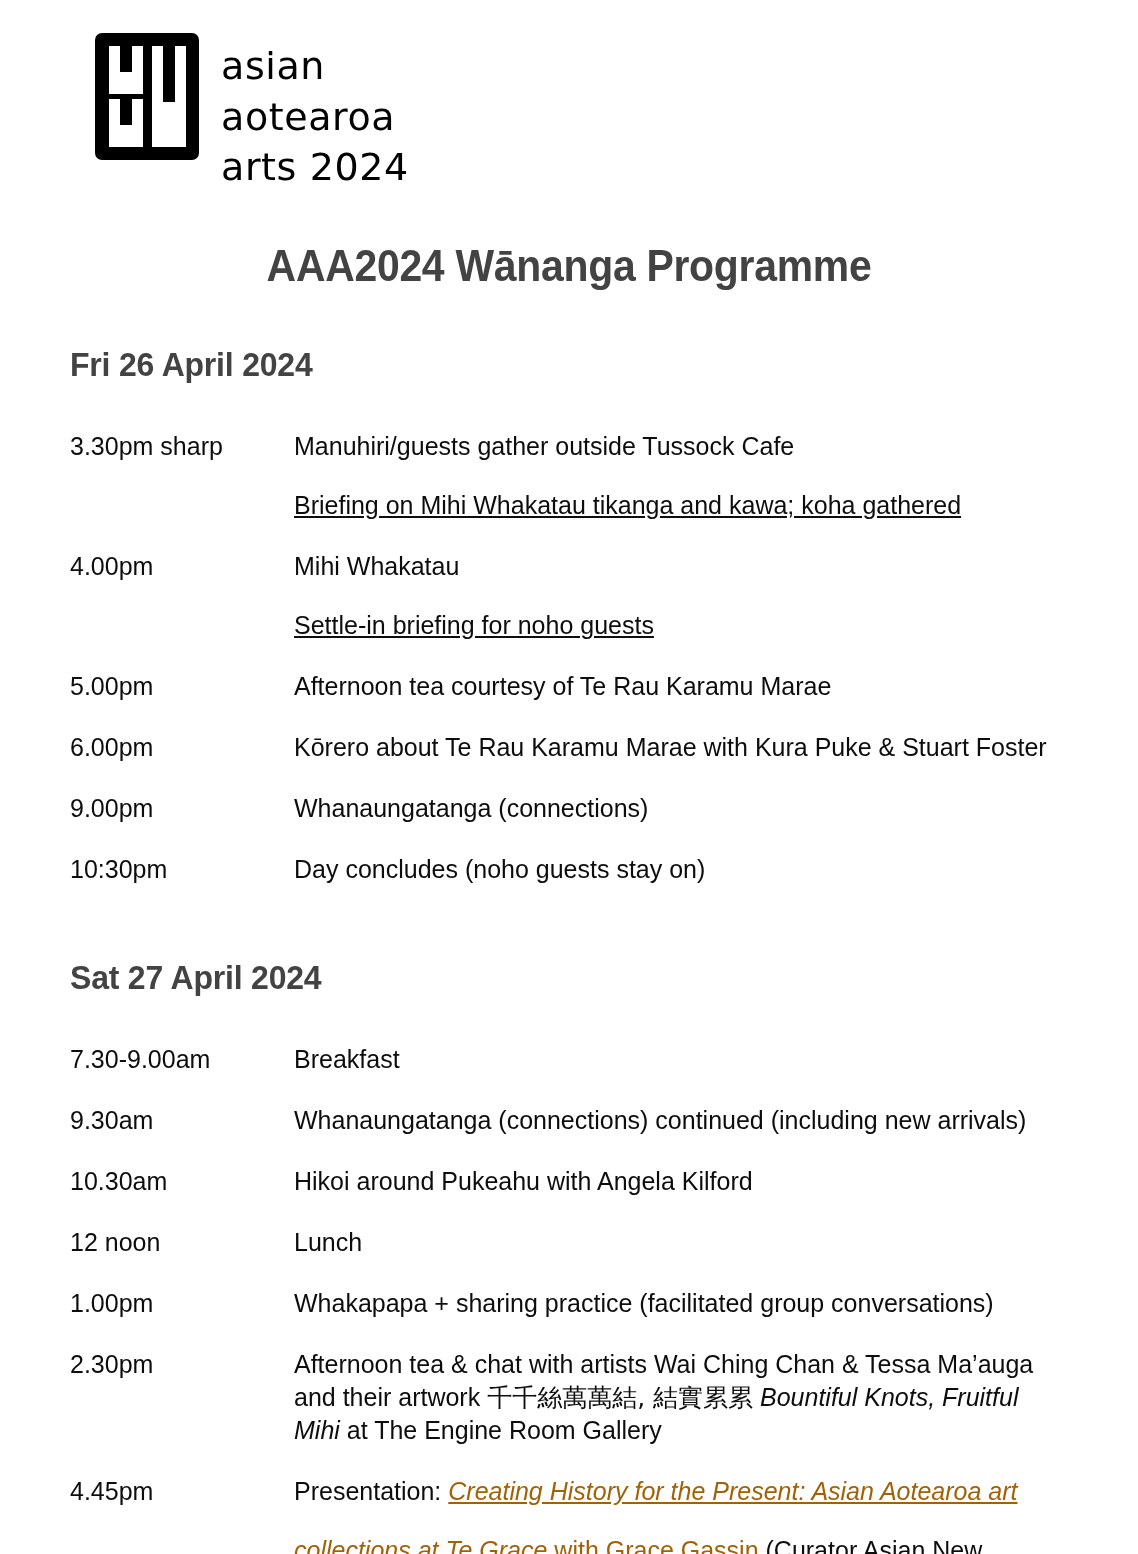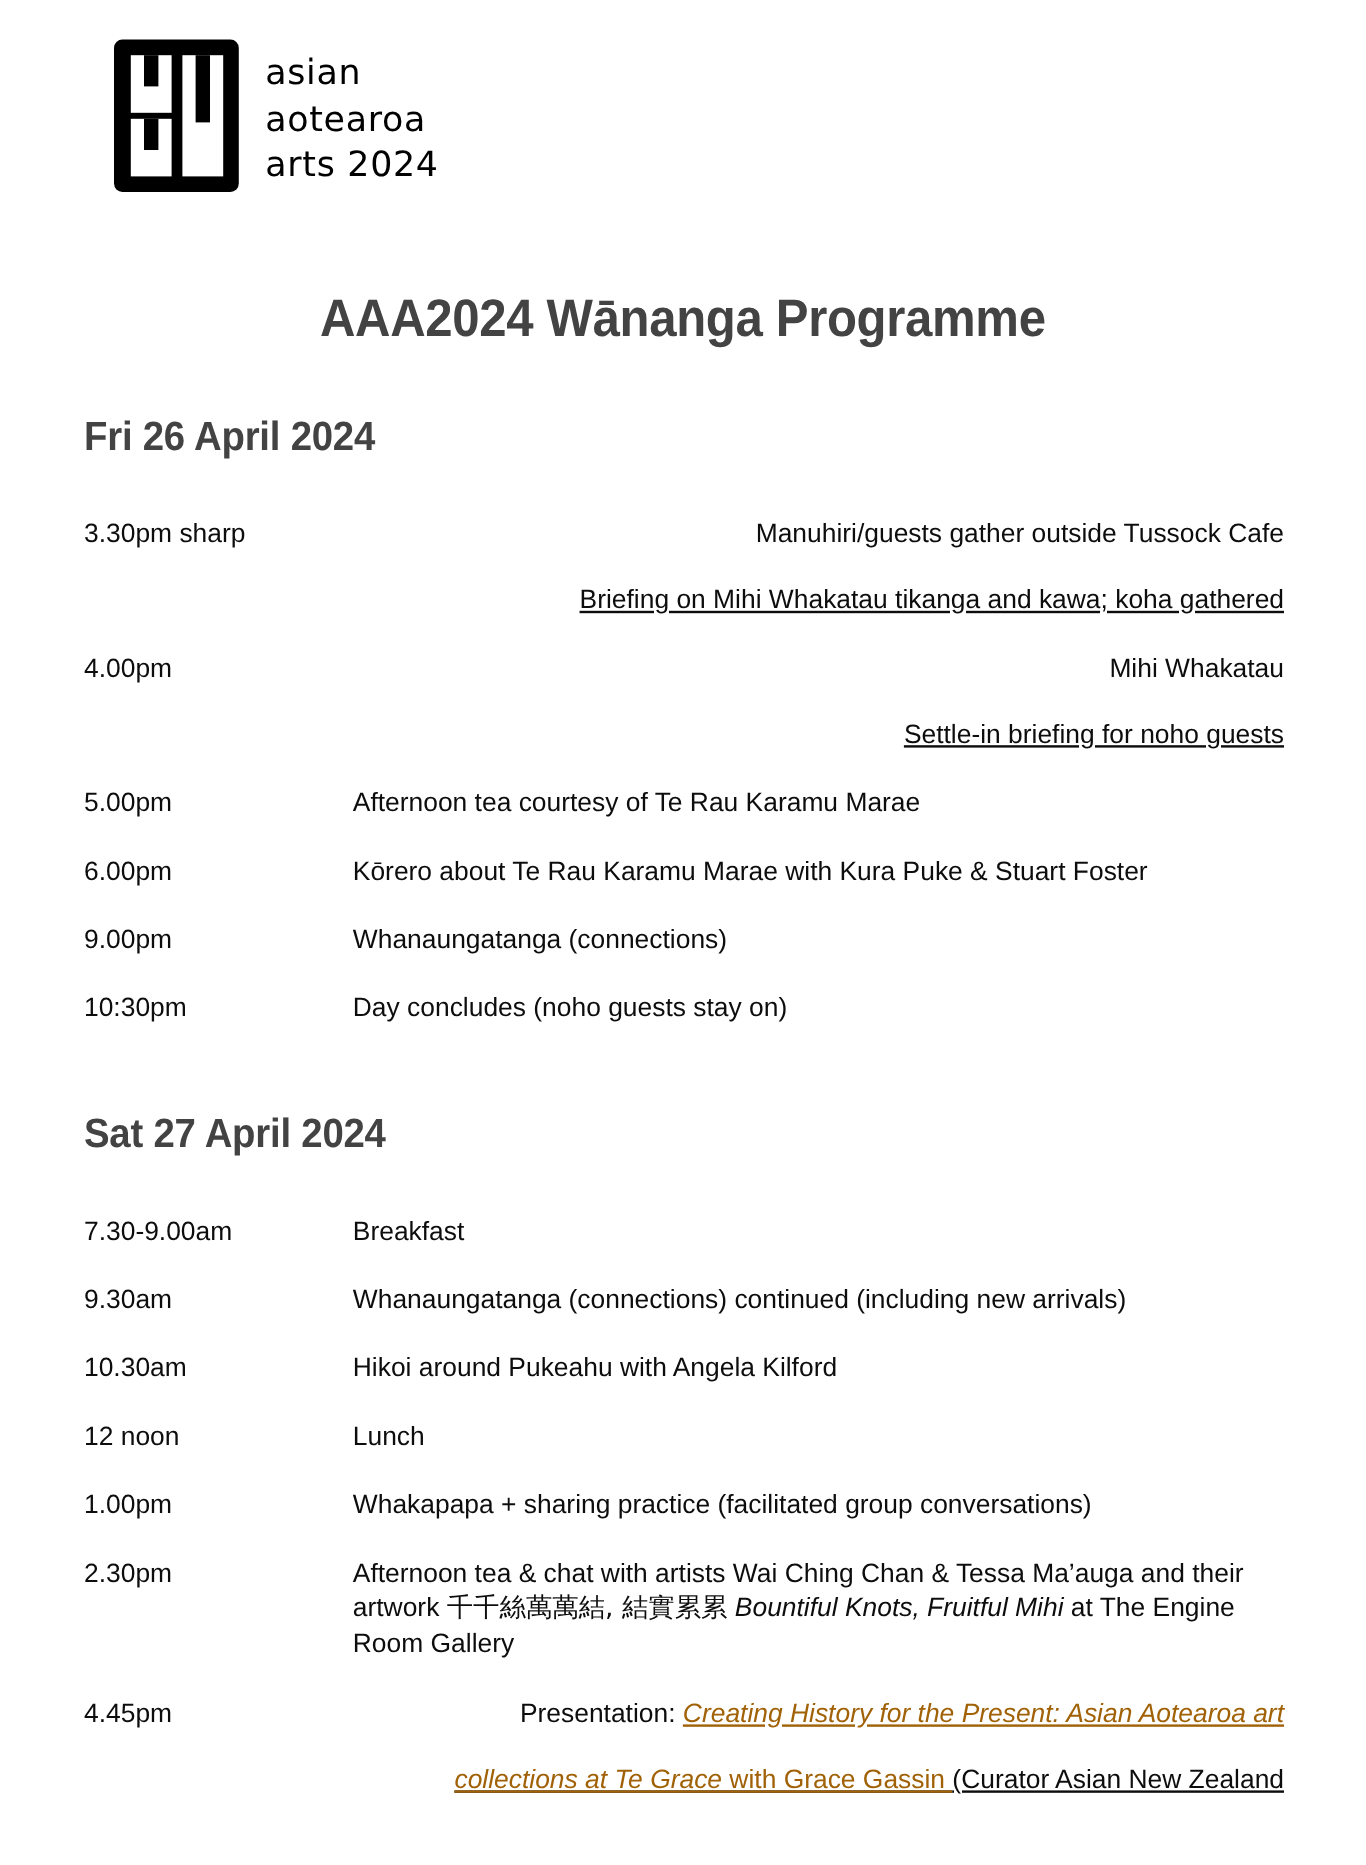--- a/index.html
+++ b/index.html
@@ -48,21 +48,21 @@
   .la1-counter { left: 14px; top: 13px; width: 34px; height: 48px; }
   .la1-stem    { left: 25px; top: 13px; width: 12px; height: 26px; background:#000000 !important; }
   
   .la2-counter { left: 14px; top: 66px; width: 34px; height: 48px; }
   .la2-stem    { left: 25px; top: 66px; width: 12px; height: 26px; background:#000000 !important; }
 
   .logo-words {
     margin-left: 22px;
     margin-top: 8px;
     font-family: "DejaVu Sans", sans-serif;
-    font-size: 29px;
+    font-size: 38px;
     line-height: 1.33;
     letter-spacing: 0.6px;
     color: #000000;
     white-space: nowrap;
   }
   .logo-words div { display: block; }
 
   
   .page-title {
     position: absolute;
@@ -95,42 +95,42 @@
     transform: scaleX(0.94);
     transform-origin: left center;
     margin: 0 0 46px 0;
   }
   .day-section + .day-section { margin-top: 72px; }
 
   .row {
     display: flex;
     align-items: flex-start;
     margin-bottom: 28px;
-    font-size: 22px;
+    font-size: 25px;
     line-height: 1.32;
     color: #0d0d0d;
   }
   .row .time {
     flex: 0 0 224px;
     white-space: nowrap;
   }
   .row .desc {
     flex: 1 1 auto;
   }
   .row .desc .line { display: block; }
 
   .cjk { font-family: "DejaVu Sans", sans-serif; }
   .ital { font-style: italic; }
   .link {
     color: #a16207;
     text-decoration: underline;
   }
   .link.ital { font-style: italic; }
 
-  .row.spaced .desc .line { margin-bottom: 26px; text-align: right; }
+  .row.spaced .desc .line { margin-bottom: 26px; }
   .row.spaced .desc .line:last-child { margin-bottom: 0; text-decoration: underline; }
 </style>
 </head>
 <body>
 
 <div class="logo-block">
   <div class="logo-mark">
     <span class="cut ra-counter"></span>
     <span class="cut ra-stem"></span>
     <span class="cut la1-counter"></span>

